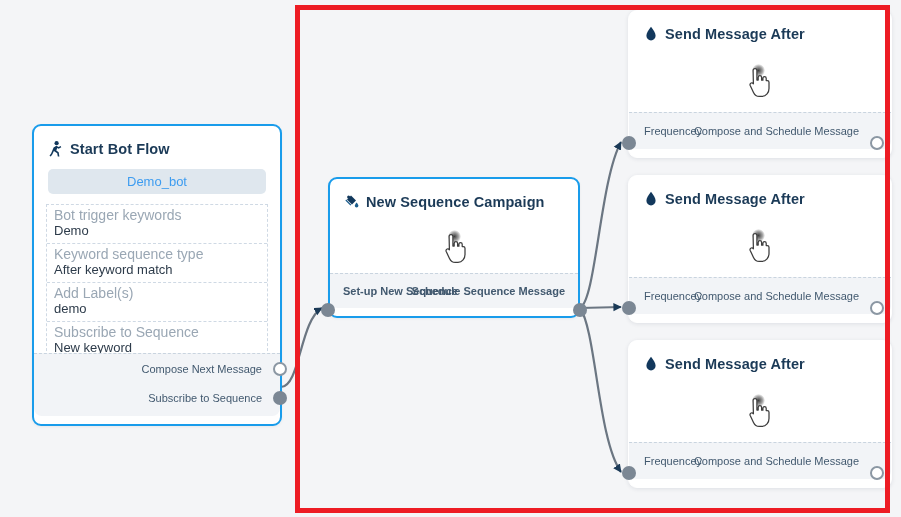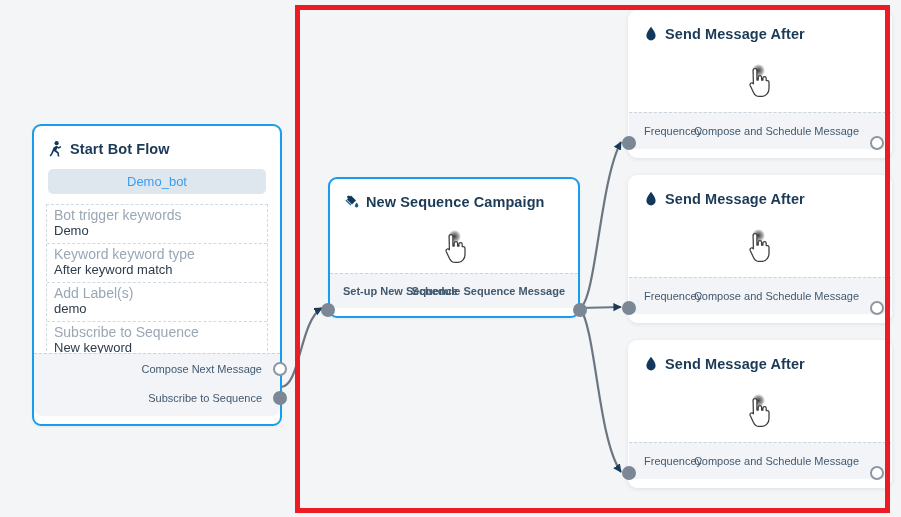--- a/index.html
+++ b/index.html
@@ -211,21 +211,21 @@
     <div class="bot-pill">
       <span>Demo_bot</span>
     </div>
 
     <div class="fields">
       <div class="field">
         <div class="field-label">Bot trigger keywords</div>
         <div class="field-value">Demo</div>
       </div>
       <div class="field">
-        <div class="field-label">Keyword keyword type</div>
+        <div class="field-label">Keyword sequence type</div>
         <div class="field-value">After keyword match</div>
       </div>
       <div class="field">
         <div class="field-label">Add Label(s)</div>
         <div class="field-value">demo</div>
       </div>
       <div class="field">
         <div class="field-label">Subscribe to Sequence</div>
         <div class="field-value">New keyword</div>
       </div>

